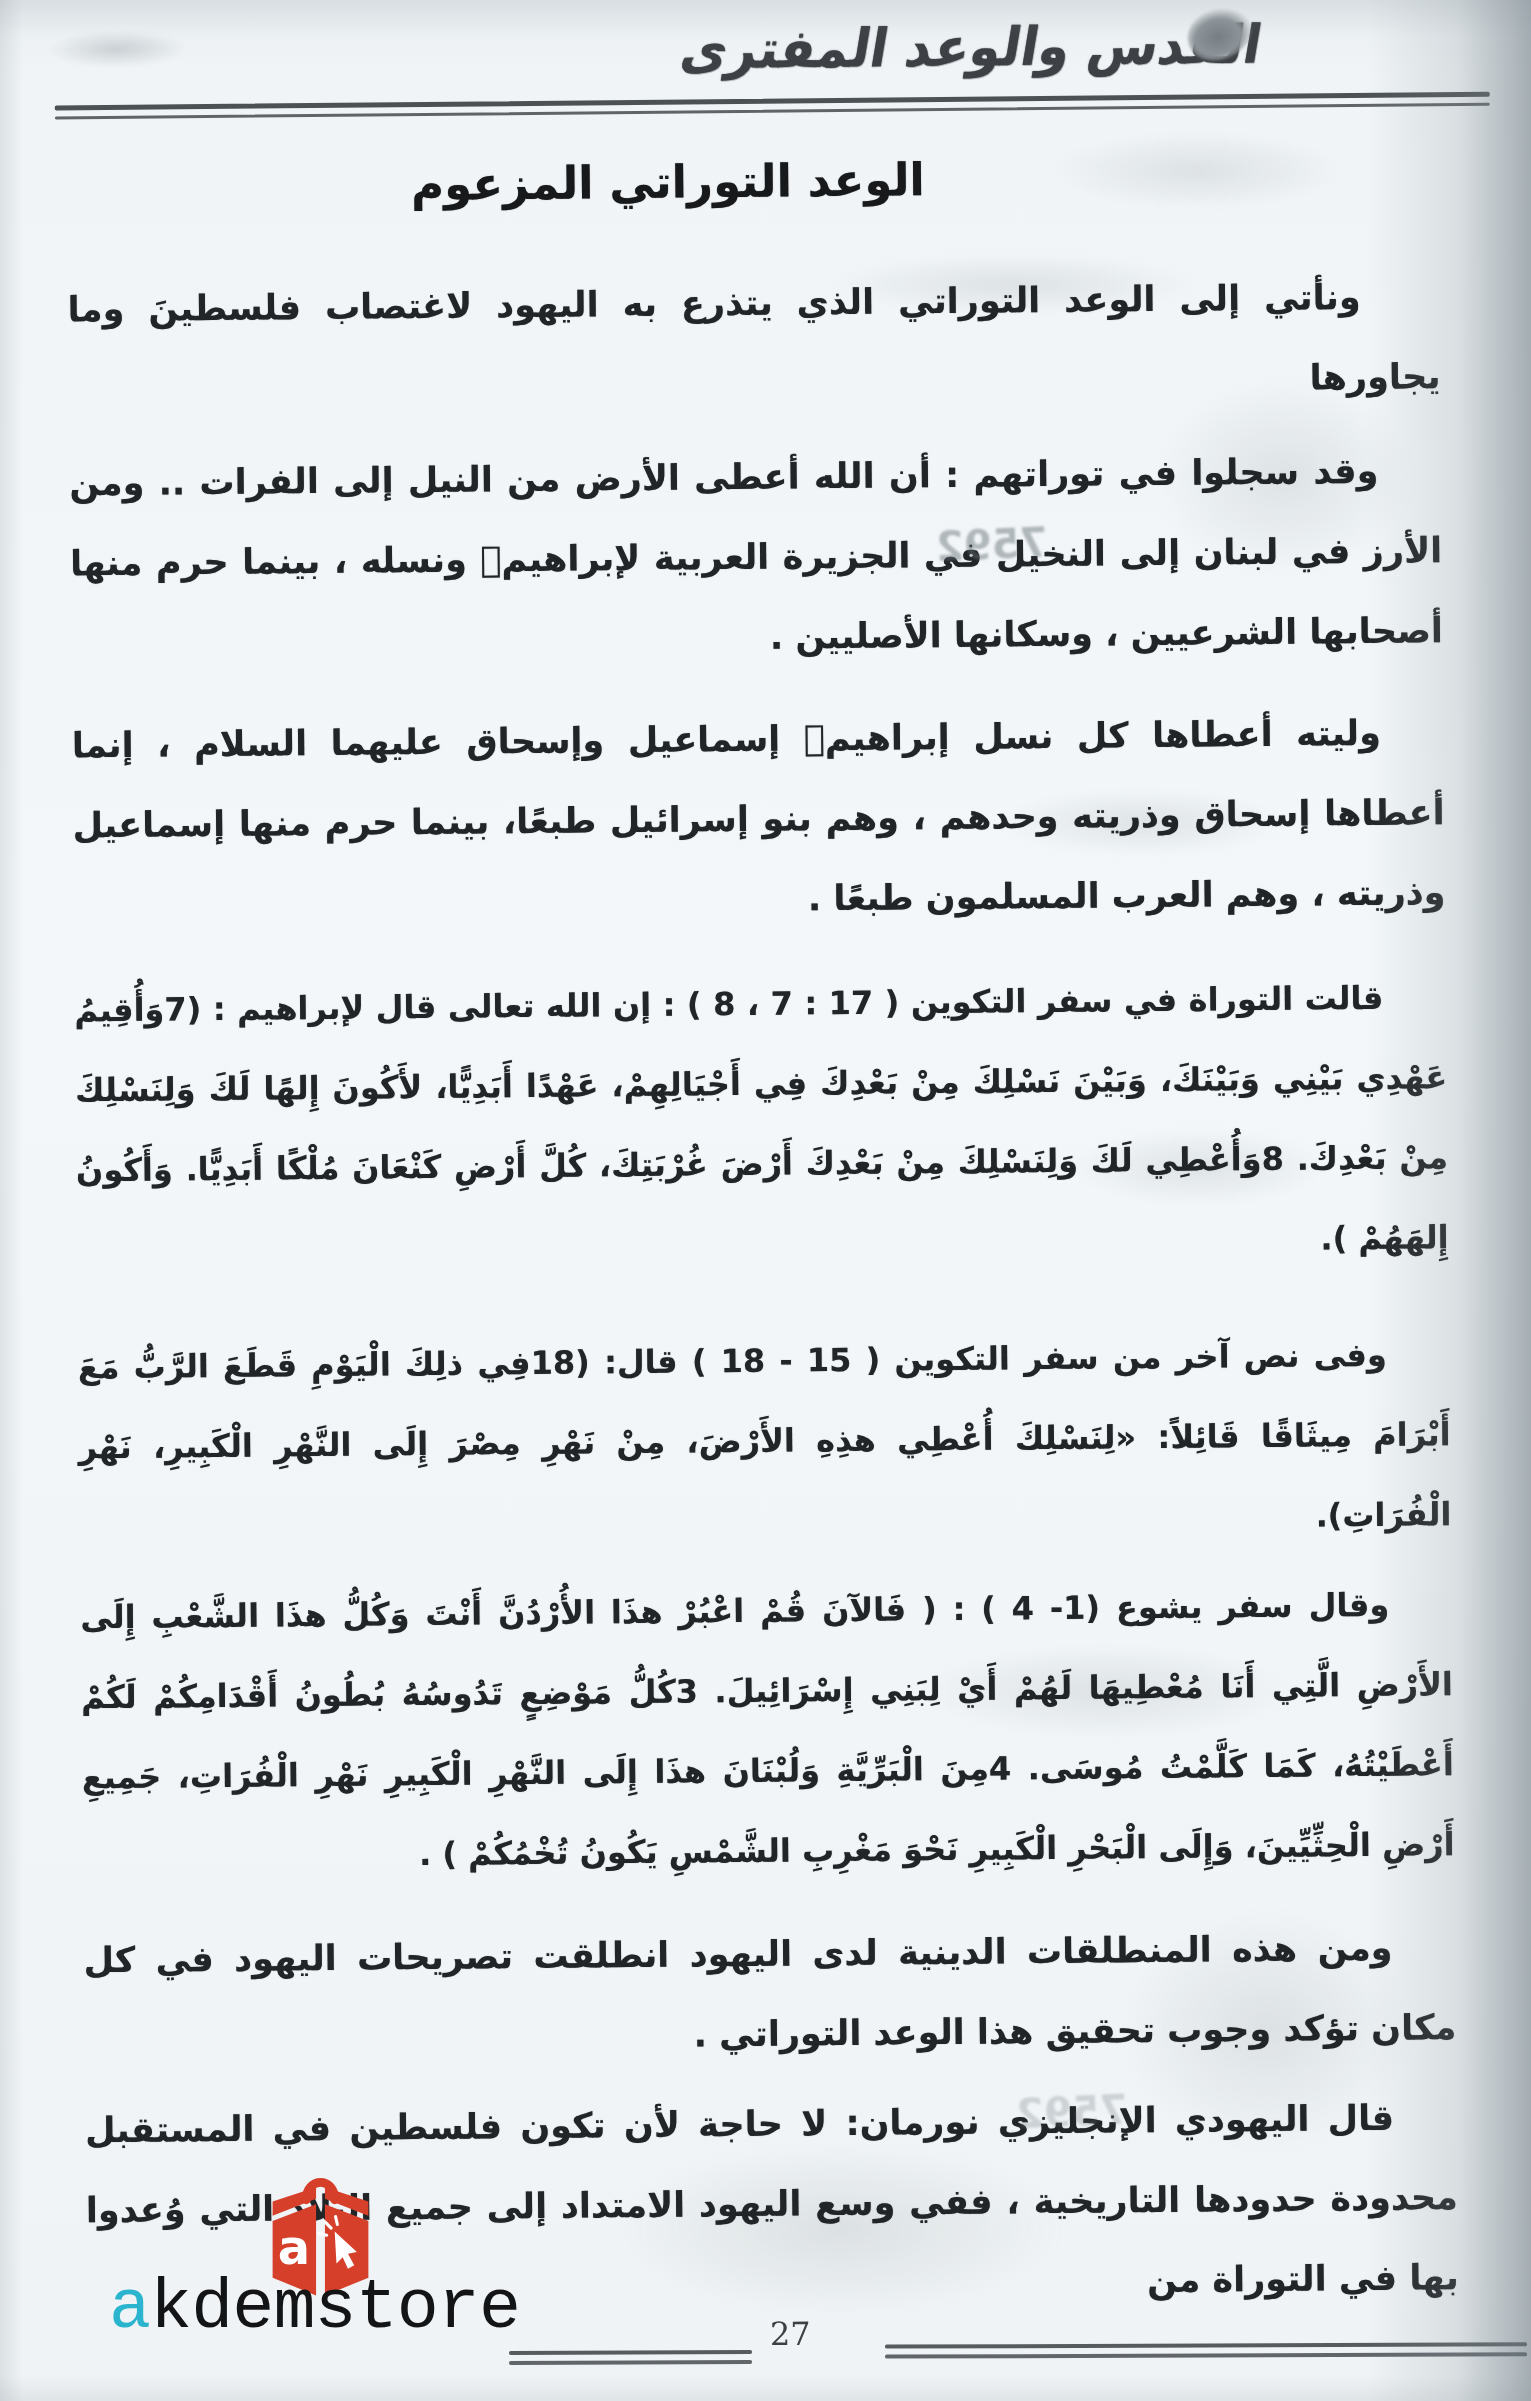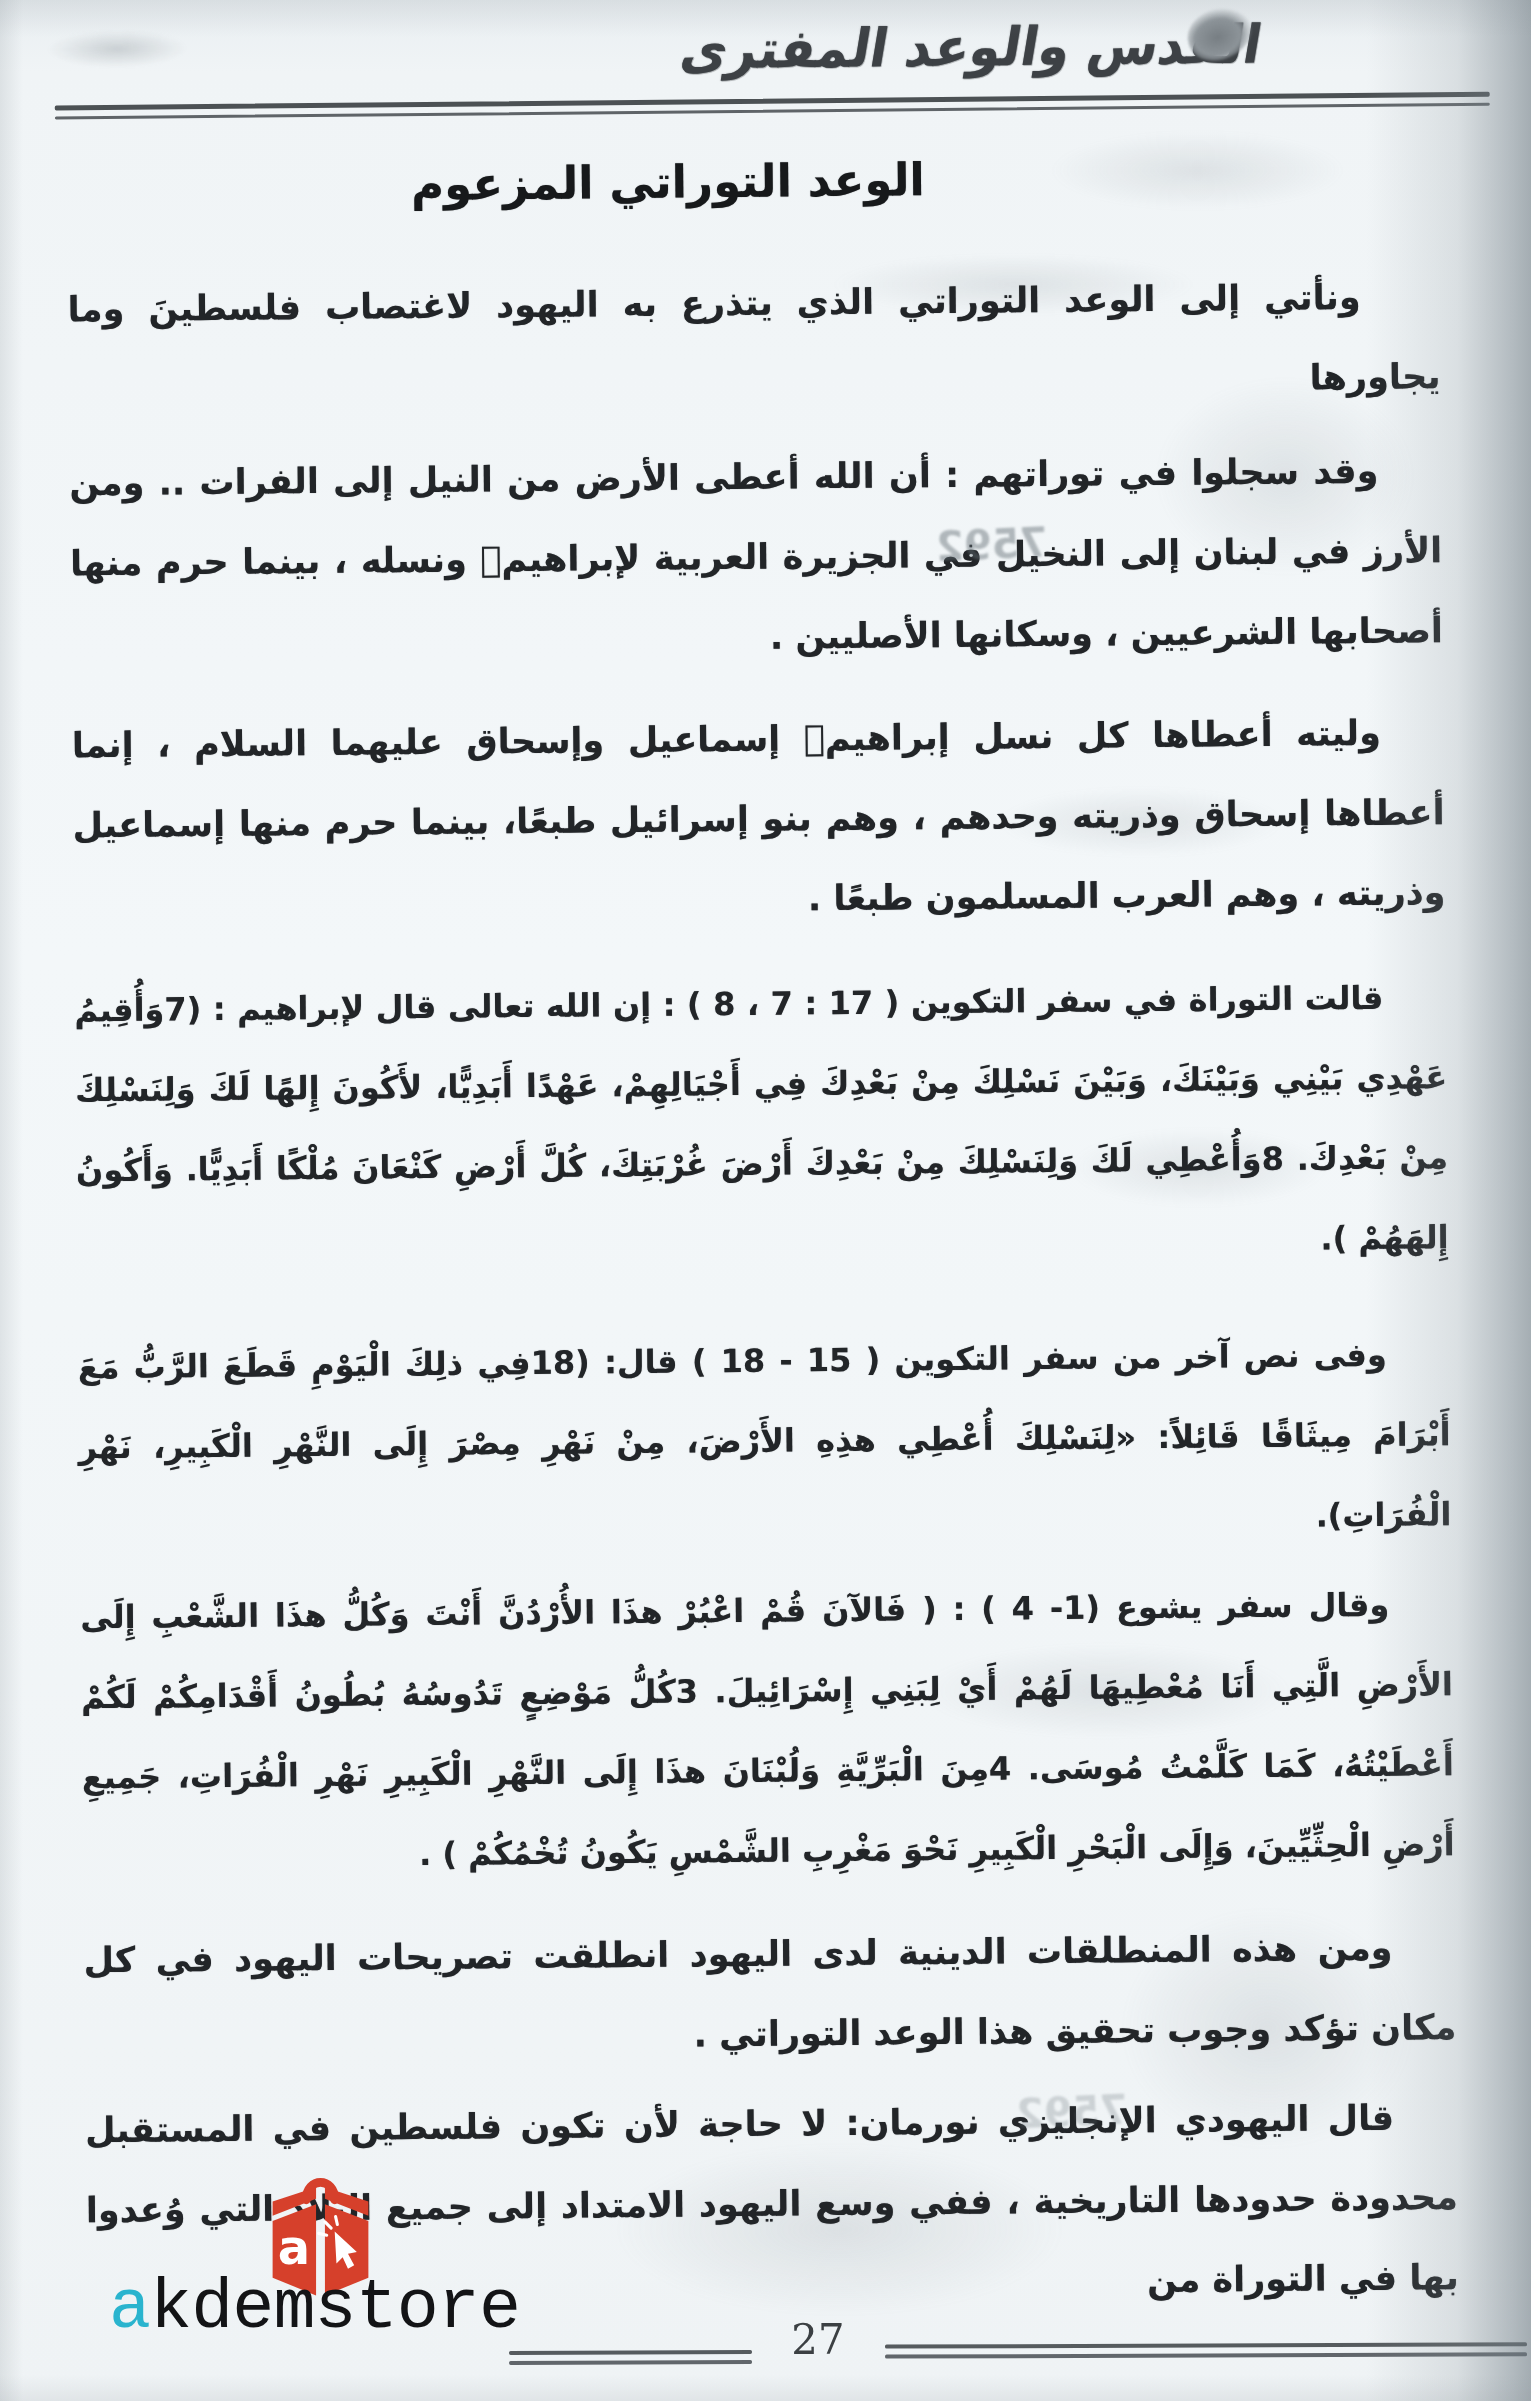--- a/index.html
+++ b/index.html
@@ -130,23 +130,23 @@
   .wordmark .brand-a { color: #2ab4ce; }
   
   .footer { position: absolute; inset: 0; transform: rotate(-0.2deg); }
   .footer-line { position: absolute; }
   .footer-line .bar-a { height: 4.4px; background: #565b5e; border-radius: 1.7px; }
   .footer-line .bar-b { height: 3.5px; margin-top: 6.1px; background: #61666b; border-radius: 1.7px; }
   .fl-left  { left: 505px;  top: 2350px; width: 243px; }
   .fl-right { left: 881px; top: 2345px; width: 642px; }
   .page-number {
     position: absolute; left: 766px; top: 2315px; width: 96px;
-    text-align: center;
+    text-align: left;
     font-family: "DejaVu Serif", serif;
-    font-size: 42px;
+    font-size: 32px;
     color: #3c4043;
   }
 </style>
 </head>
 <body>
 
 <div class="page">
 
   <div class="ghost g1"></div>
   <div class="ghost g2"></div>

